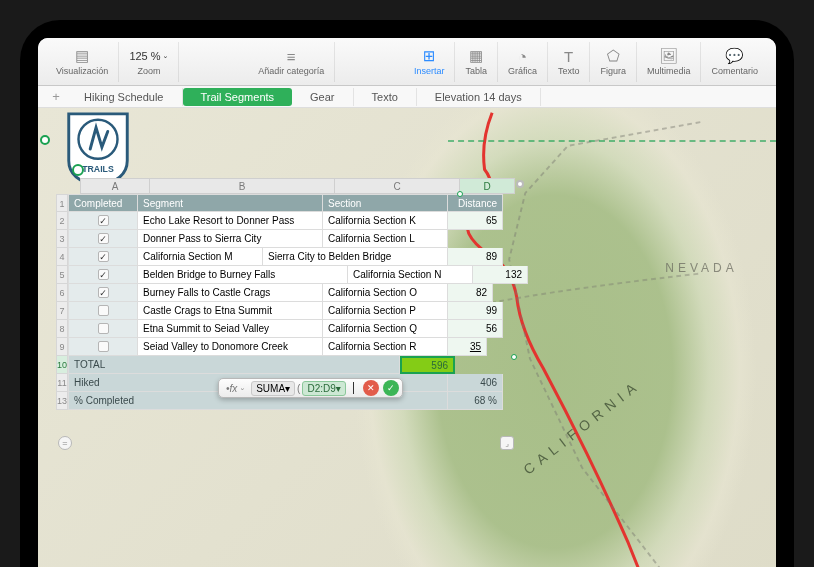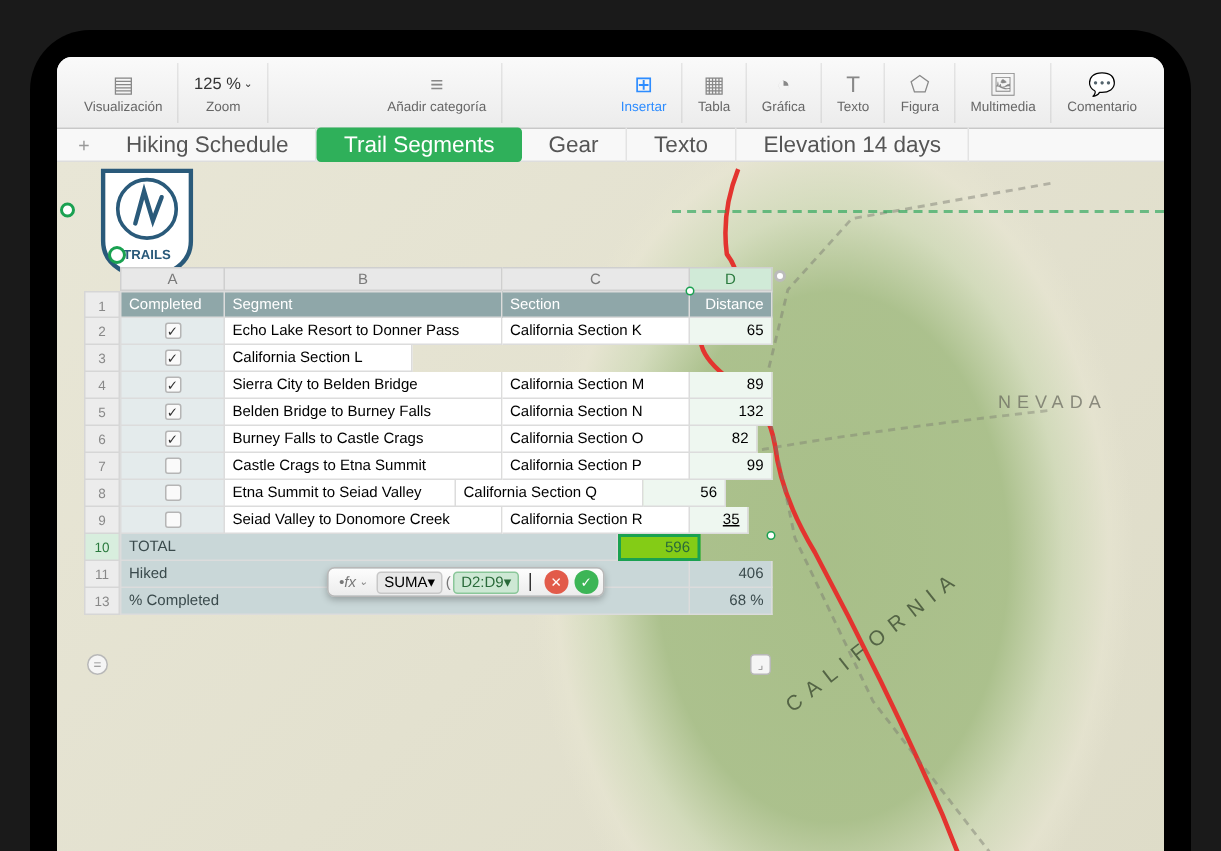--- a/index.html
+++ b/index.html
@@ -8,21 +8,21 @@
 .screen { width: 100%; height: 100%; background: #f5f5f5; border-radius: 10px 10px 0 0; overflow: hidden; position: relative; }
 .toolbar { height: 48px; background: linear-gradient(#fafafa, #ececec); border-bottom: 1px solid #c8c8c8; display: flex; align-items: center; padding: 0 8px; font-size: 10px; color: #555; }
 .tool-group { display: flex; flex-direction: column; align-items: center; padding: 0 10px; border-right: 1px solid rgba(0,0,0,0.08); height: 40px; justify-content: center; }
 .tool-group:last-child { border-right: none; }
 .tool-icon { font-size: 15px; color: #888; height: 18px; display: flex; align-items: center; }
 .tool-label { font-size: 9px; color: #666; margin-top: 1px; }
 .tool-group.accent .tool-icon, .tool-group.accent .tool-label { color: #2d8cff; }
 .spacer { flex: 1; }
 .tabs-bar { height: 22px; background: #f8f8f8; border-bottom: 1px solid #ddd; display: flex; align-items: center; padding-left: 8px; }
 .tab-plus { width: 20px; text-align: center; color: #999; font-size: 13px; }
-.tab { font-size: 15px; color: #555; padding: 3px 18px; border-right: 1px solid #e3e3e3; position: relative; }
+.tab { font-size: 11px; color: #555; padding: 3px 18px; border-right: 1px solid #e3e3e3; position: relative; }
 .tab.active { background: #2fb05a; color: #fff; border-radius: 3px; border-right: none; }
 .content { position: relative; height: calc(100% - 70px); overflow: hidden; }
 .map-bg { position: absolute; inset: 0; background:
   radial-gradient(ellipse 280px 420px at 70% 55%, rgba(158,185,125,0.85) 0%, rgba(158,185,125,0.8) 42%, rgba(200,215,175,0.6) 55%, rgba(232,230,210,0.55) 66%, rgba(240,237,222,0.0) 72%),
   linear-gradient(135deg, #e8e6d6 0%, #dedcc8 100%);
 }
 .map-bg .state-ca { position: absolute; left: 64%; top: 65%; transform: rotate(-38deg); font-size: 14px; letter-spacing: 6px; color: rgba(55,70,45,0.75); font-weight: 500; }
 .map-bg .state-nv { position: absolute; left: 85%; top: 32%; font-size: 12px; letter-spacing: 4px; color: rgba(100,100,90,0.7); font-weight: 500; }
 .trail-path { position: absolute; inset: 0; pointer-events: none; }
 .badge { position: absolute; left: 24px; top: 2px; width: 72px; height: 78px; }
@@ -190,36 +190,37 @@
                   <span class="cb checked"></span>
                 </div>
                 <div class="cell " style="width: 185px;">Echo Lake Resort to Donner Pass</div>
                 <div class="cell " style="width: 125px;">California Section K</div>
                 <div class="cell num dsel" style="width: 55px;">65</div>
               </div>
               <div class="grid-row ">
                 <div class="cell first ck label-cell" style="width: 70px;">
                   <span class="cb checked"></span>
                 </div>
+                <div class="cell " style="width: 185px;">Donner Pass to Sierra City</div>
                 <div class="cell " style="width: 125px;">California Section L</div>
                 <div class="cell num dsel" style="width: 55px; margin-top: 33px;">38</div>
               </div>
               <div class="grid-row ">
                 <div class="cell first ck label-cell" style="width: 70px;">
                   <span class="cb checked"></span>
                 </div>
+                <div class="cell " style="width: 125px;">California Section M</div>
                 <div class="cell " style="width: 185px;">Sierra City to Belden Bridge</div>
-                <div class="cell " style="width: 125px;">California Section M</div>
                 <div class="cell num dsel" style="width: 55px;">89</div>
               </div>
               <div class="grid-row ">
                 <div class="cell first ck label-cell" style="width: 70px;">
                   <span class="cb checked"></span>
                 </div>
-                <div class="cell " style="width: 185px;">Belden Bridge to Burney Falls</div>
+                <div class="cell " style="width: 210px;">Belden Bridge to Burney Falls</div>
                 <div class="cell " style="width: 125px;">California Section N</div>
                 <div class="cell num dsel" style="width: 55px;">132</div>
               </div>
               <div class="grid-row ">
                 <div class="cell first ck label-cell" style="width: 70px;">
                   <span class="cb checked"></span>
                 </div>
                 <div class="cell " style="width: 185px;">Burney Falls to Castle Crags</div>
                 <div class="cell " style="width: 125px;">California Section O</div>
                 <div class="cell num dsel" style="width: 45px;">82</div>
@@ -229,21 +230,21 @@
                   <span class="cb"></span>
                 </div>
                 <div class="cell " style="width: 185px;">Castle Crags to Etna Summit</div>
                 <div class="cell " style="width: 125px;">California Section P</div>
                 <div class="cell num dsel" style="width: 55px;">99</div>
               </div>
               <div class="grid-row ">
                 <div class="cell first ck label-cell" style="width: 70px;">
                   <span class="cb"></span>
                 </div>
-                <div class="cell " style="width: 154px;">Etna Summit to Seiad Valley</div>
+                <div class="cell " style="width: 185px;">Etna Summit to Seiad Valley</div>
                 <div class="cell " style="width: 125px;">California Section Q</div>
                 <div class="cell num dsel" style="width: 55px;">56</div>
               </div>
               <div class="grid-row ">
                 <div class="cell first ck label-cell" style="width: 70px;">
                   <span class="cb"></span>
                 </div>
                 <div class="cell " style="width: 185px;">Seiad Valley to Donomore Creek</div>
                 <div class="cell " style="width: 125px;">California Section R</div>
                 <div class="cell num dsel" style="width: 39px; text-decoration: underline;">35</div>

